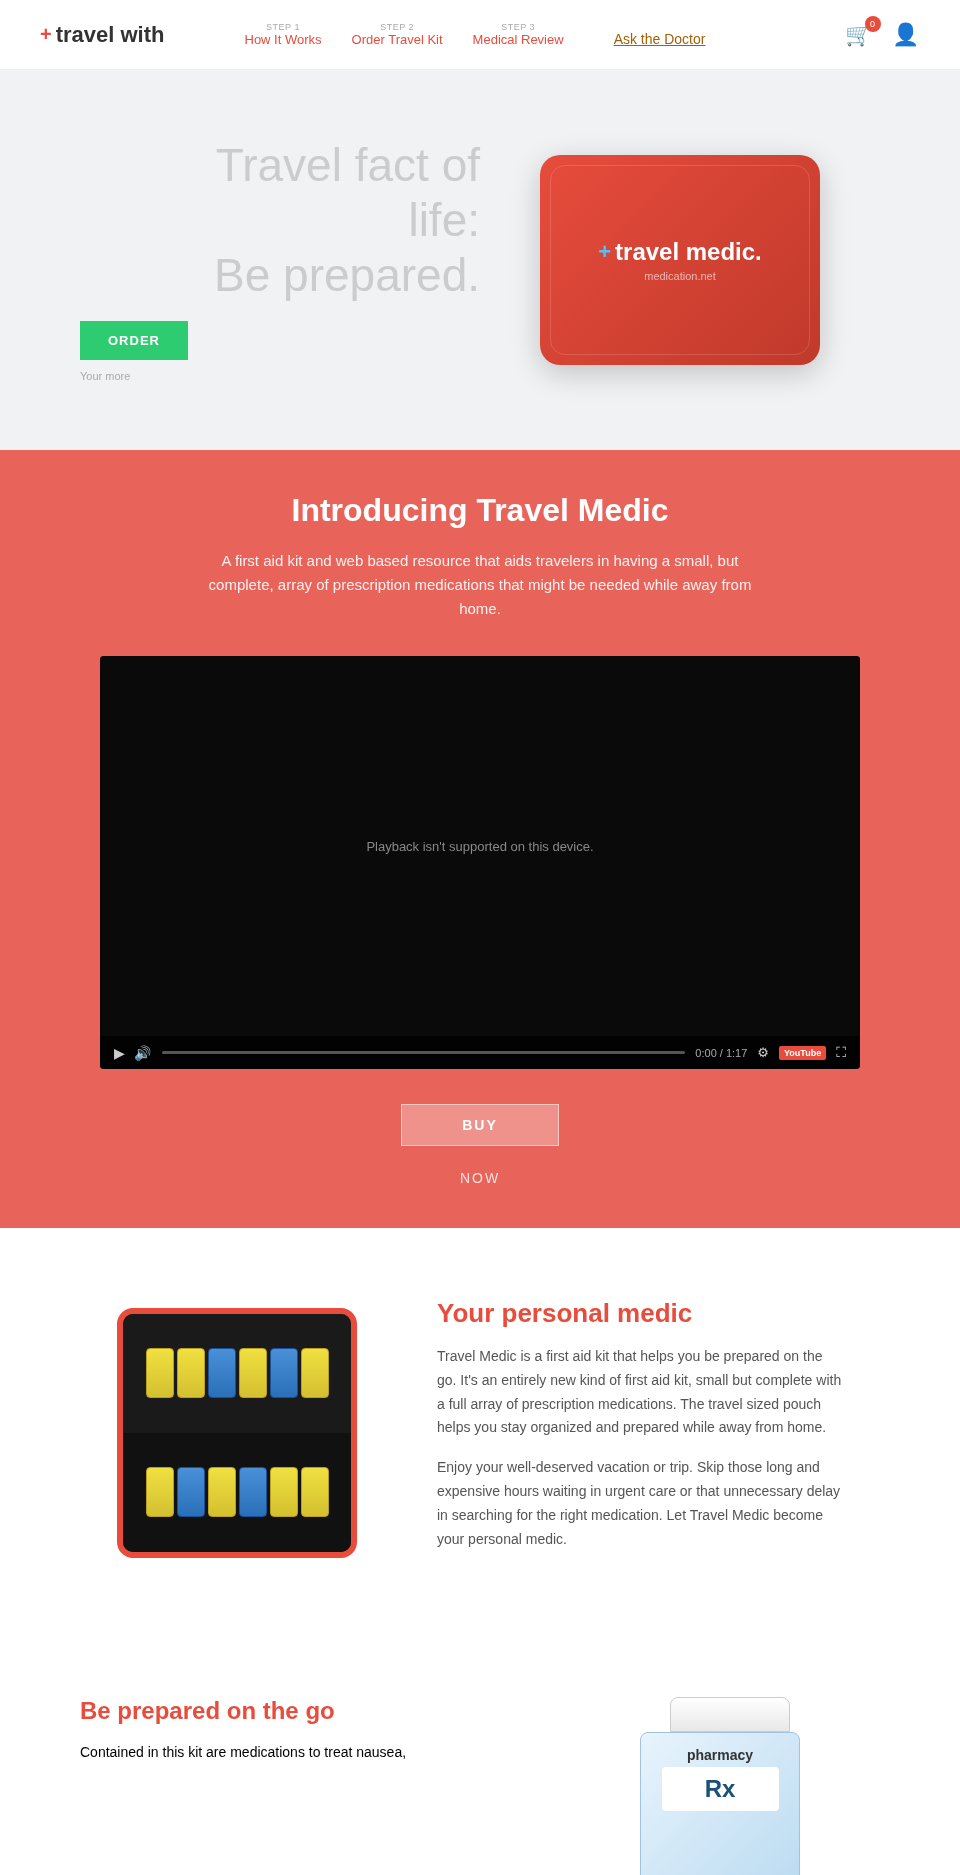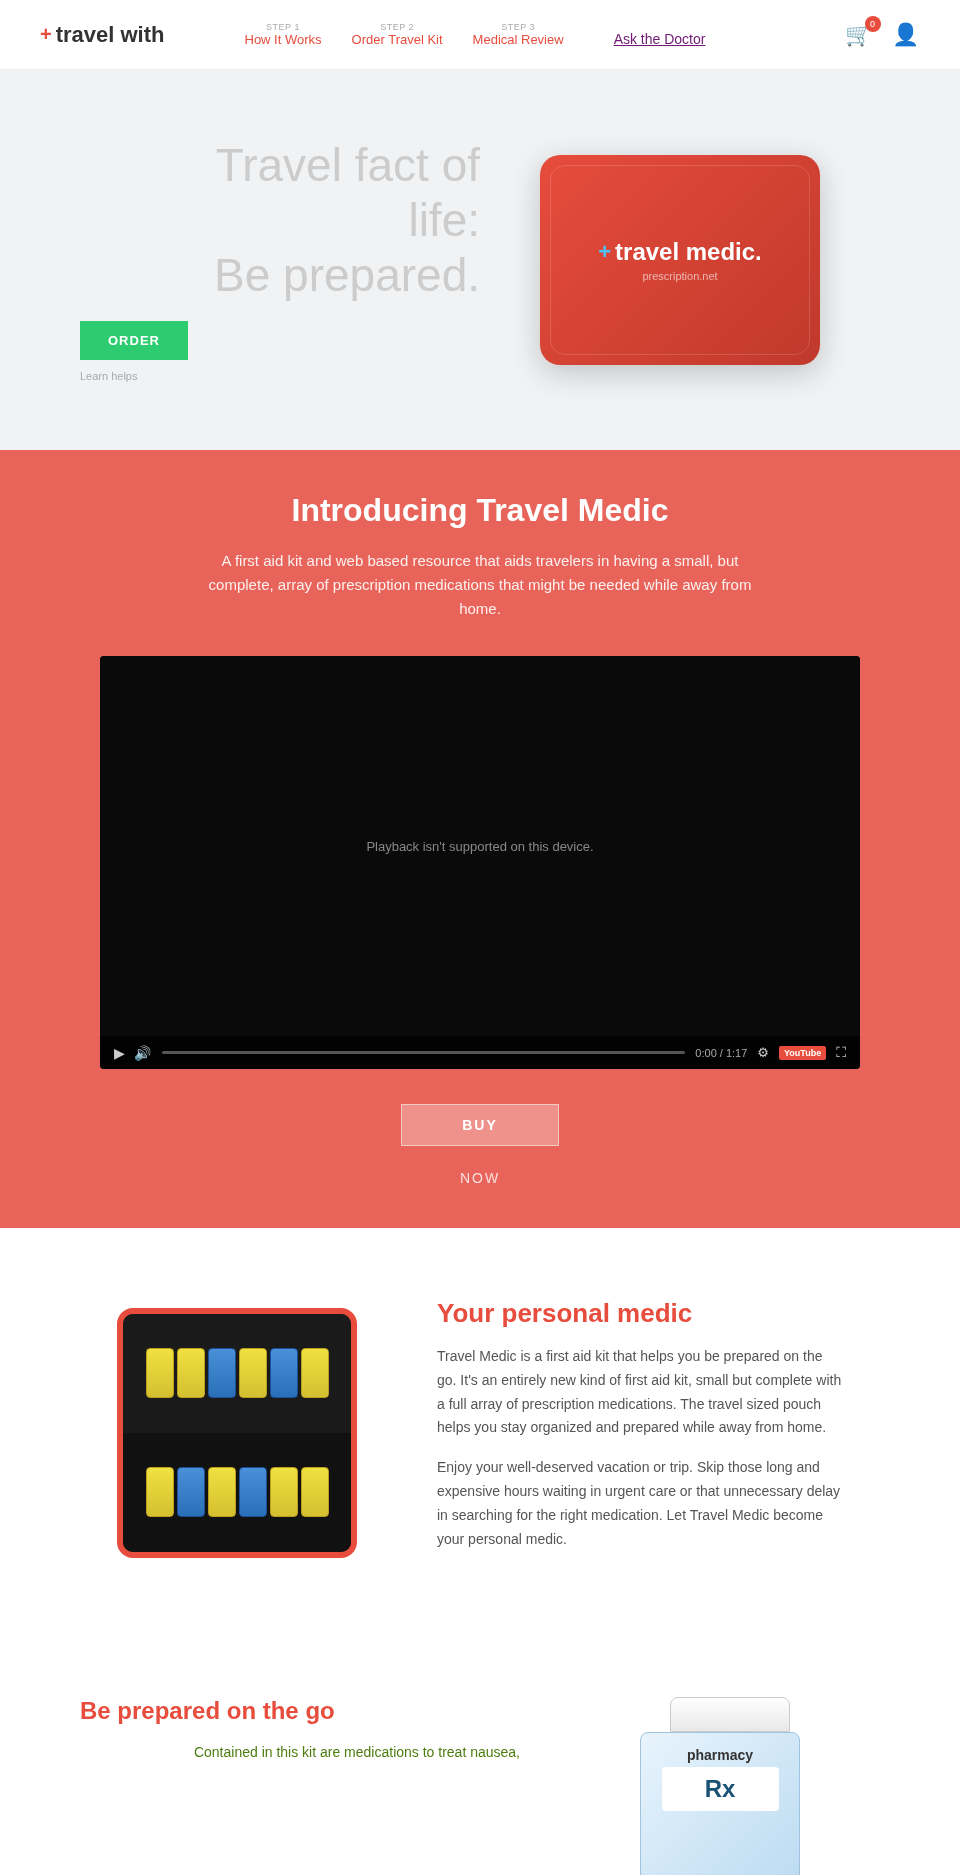--- a/index.html
+++ b/index.html
@@ -48,21 +48,21 @@
       color: #aaa;
       text-transform: uppercase;
       letter-spacing: 0.5px;
     }
     .nav-label {
       color: #e74c3c;
       font-size: 13px;
       font-weight: 500;
     }
     .nav-ask {
-      color: #701a75;
+      color: #a16207;
       font-size: 14px;
       font-weight: 500;
       margin-left: 20px;
     }
     .header-icons {
       margin-left: auto;
       display: flex;
       align-items: center;
       gap: 20px;
     }
@@ -366,23 +366,22 @@
     }
     .prepared-content { flex: 1; }
     .prepared-title {
       font-size: 24px;
       font-weight: bold;
       color: #e74c3c;
       margin-bottom: 16px;
     }
     .prepared-text {
       font-size: 14px;
-      color: #4d7c0f;
+      color: #000000;
       line-height: 1.7;
-      text-align: right;
     }
     .pharmacy-image {
       flex: 0 0 300px;
       display: flex;
       justify-content: center;
     }
     
     .pharmacy-bottle {
       width: 180px;
       height: 240px;
@@ -468,29 +467,29 @@
 </header>
 
 <section class="hero">
   <div class="hero-content">
     <h1 class="hero-title">
       <span>Travel fact of</span><br>
       <span>life:</span><br>
       <span>Be prepared.</span>
     </h1>
     <button class="order-btn">ORDER</button>
-    <a class="learn-more" href="#">Learn helps</a>
+    <a class="learn-more" href="#">Your more</a>
   </div>
   <div class="hero-image">
     <div class="kit-case">
       <div class="kit-logo">
         <span class="kit-logo-cross">+</span>
         <span>travel medic.</span>
       </div>
-      <span class="kit-url">prescription.net</span>
+      <span class="kit-url">medication.net</span>
     </div>
   </div>
 </section>
 
 <section class="intro-section">
   <h2 class="intro-title">Introducing Travel Medic</h2>
   <p class="intro-subtitle">A first aid kit and web based resource that aids travelers in having a small, but complete, array of prescription medications that might be needed while away from home.</p>
 
   <div class="video-container">
     <div class="video-screen">

